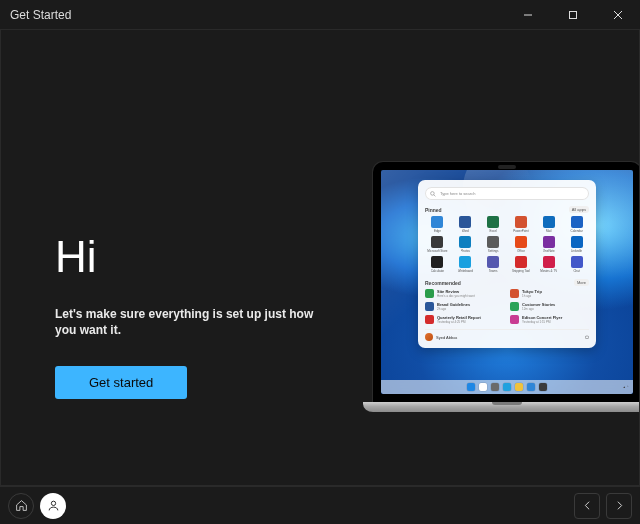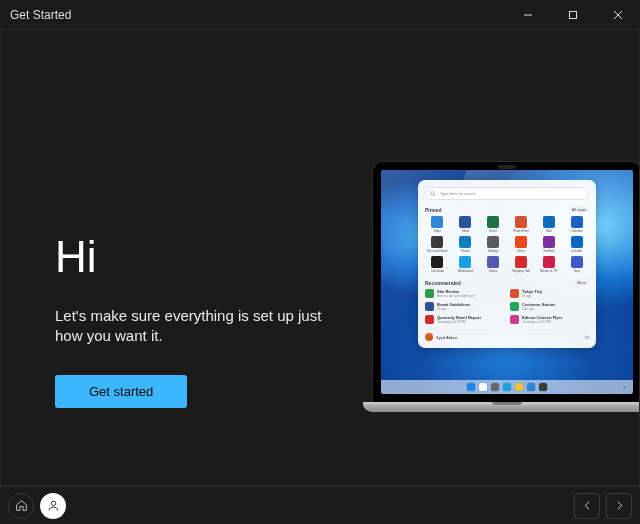--- a/index.html
+++ b/index.html
@@ -36,21 +36,21 @@
   }
 
   .hero-text {
     position: absolute;
     left: 54px;
     top: 170px;
     width: 280px;
     margin-top: 32px;
   }
   .hero-title { font-size: 44px; font-weight: 400; margin-bottom: 24px; }
-  .hero-sub { font-size: 15px; line-height: 1.35; color: #eaeaea; font-weight: 400; margin-bottom: 28px; }
+  .hero-sub { font-size: 12px; line-height: 1.35; color: #eaeaea; font-weight: 700; margin-bottom: 28px; }
   .primary-btn {
     display: inline-block;
     background: #3db5ff;
     color: #0a0a0a;
     font-size: 13px;
     padding: 9px 34px;
     border-radius: 3px;
     cursor: pointer;
   }
 

